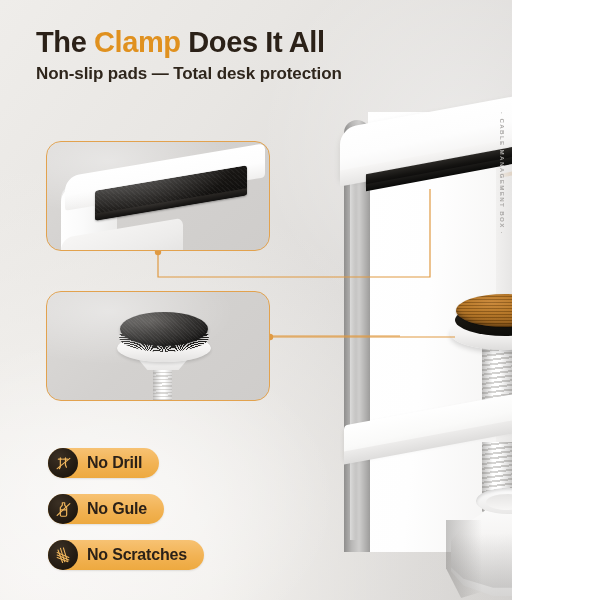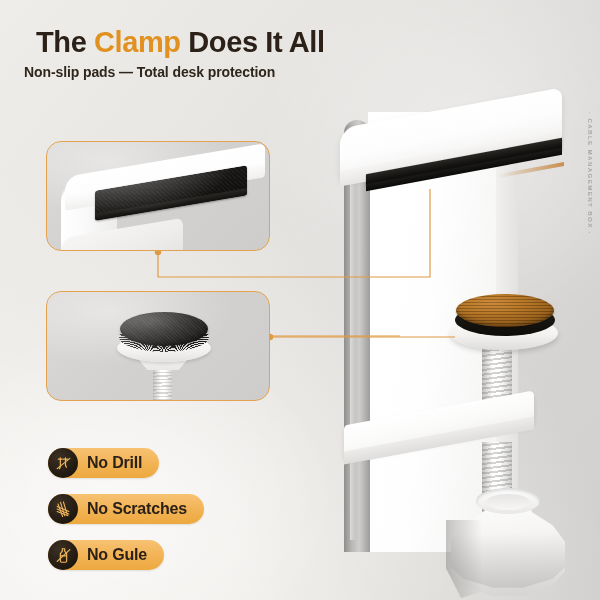--- a/index.html
+++ b/index.html
@@ -5,21 +5,21 @@
   * { margin:0; padding:0; box-sizing:border-box; }
 
   html, body {
     width:600px; height:600px;
     font-family:"Liberation Sans", sans-serif;
     overflow:hidden;
   }
 
   #stage {
     position:relative;
-    width:600px; height:600px;
+    width:512px; height:600px;
     background:
       radial-gradient(ellipse 150% 110% at 8% 96%, #F6F4F2 0%, #F2F0ED 22%, rgba(242,240,237,0) 62%),
       linear-gradient(128deg, #EFEDEA 0%, #E8E6E3 30%, #DEDCDA 58%, #D5D3D1 80%, #D2D0CE 100%);
     overflow:hidden;
     text-decoration:underline;
   }
 
   
   .amb-1 {
     position:absolute; left:250px; top:-60px; width:420px; height:400px;
@@ -34,22 +34,22 @@
 
   
   .headline {
     position:absolute; left:36px; top:26px;
     font-size:29px; font-weight:bold; letter-spacing:-.4px;
     color:#2B2118; white-space:nowrap;
   }
   .headline .hl-accent { color:#E0911F; }
 
   .subhead {
-    position:absolute; left:24px; top:64px;
-    font-size:14px; font-weight:bold; letter-spacing:-.1px;
+    position:absolute; left:36px; top:64px;
+    font-size:17px; font-weight:bold; letter-spacing:-.1px;
     color:#2F261C; white-space:nowrap;
   }
 
   
   .side-caption {
     position:absolute; right:6px; top:112px;
     font-size:6.2px; letter-spacing:1.35px; font-weight:bold;
     color:#A9A7A5;
     writing-mode:vertical-rl; text-orientation:mixed;
     white-space:nowrap;
@@ -427,42 +427,42 @@
               <path d="M14.5 14l1.2 2.6"></path>
             <path d="M4 18.5L20 5.5"></path>
           </g>
         </svg>
       </span>
       <span class="badge-label">No Drill</span>
     </div>
 
     <div class="badge">
       <span class="badge-icon">
+        <svg width="19" height="19" viewBox="0 0 24 24">
+          <g stroke="#F0B65C" stroke-width="1.5" fill="none" stroke-linecap="round" stroke-linejoin="round">
+            <path d="M10.5 3.5h3v3l2.5 3v9.5a1.5 1.5 0 0 1-1.5 1.5H9.5A1.5 1.5 0 0 1 8 19V9.5L10.5 6.5z"></path>
+            <path d="M8.4 12.5h7.2"></path>
+            <path d="M4 19.5L20 4.5"></path>
+          </g>
+        </svg>
+      </span>
+      <span class="badge-label">No Gule</span>
+    </div>
+
+    <div class="badge">
+      <span class="badge-icon">
         <svg width="20" height="20" viewBox="0 0 24 24">
           <g stroke="#F0B65C" stroke-width="1.3" fill="none" stroke-linecap="round">
             <path d="M5 9l14 6"></path>
               <path d="M5 12l14 6"></path>
               <path d="M5 15l13 5"></path>
             <path d="M9 4l5 16"></path>
               <path d="M12.5 3.5l4.5 15"></path>
               <path d="M6 6l5.5 15"></path>
           </g>
         </svg>
       </span>
       <span class="badge-label">No Scratches</span>
     </div>
 
-    <div class="badge">
-      <span class="badge-icon">
-        <svg width="19" height="19" viewBox="0 0 24 24">
-          <g stroke="#F0B65C" stroke-width="1.5" fill="none" stroke-linecap="round" stroke-linejoin="round">
-            <path d="M10.5 3.5h3v3l2.5 3v9.5a1.5 1.5 0 0 1-1.5 1.5H9.5A1.5 1.5 0 0 1 8 19V9.5L10.5 6.5z"></path>
-            <path d="M8.4 12.5h7.2"></path>
-            <path d="M4 19.5L20 4.5"></path>
-          </g>
-        </svg>
-      </span>
-      <span class="badge-label">No Gule</span>
-    </div>
-
   </div>
 
 </div>
 
 </body></html>

